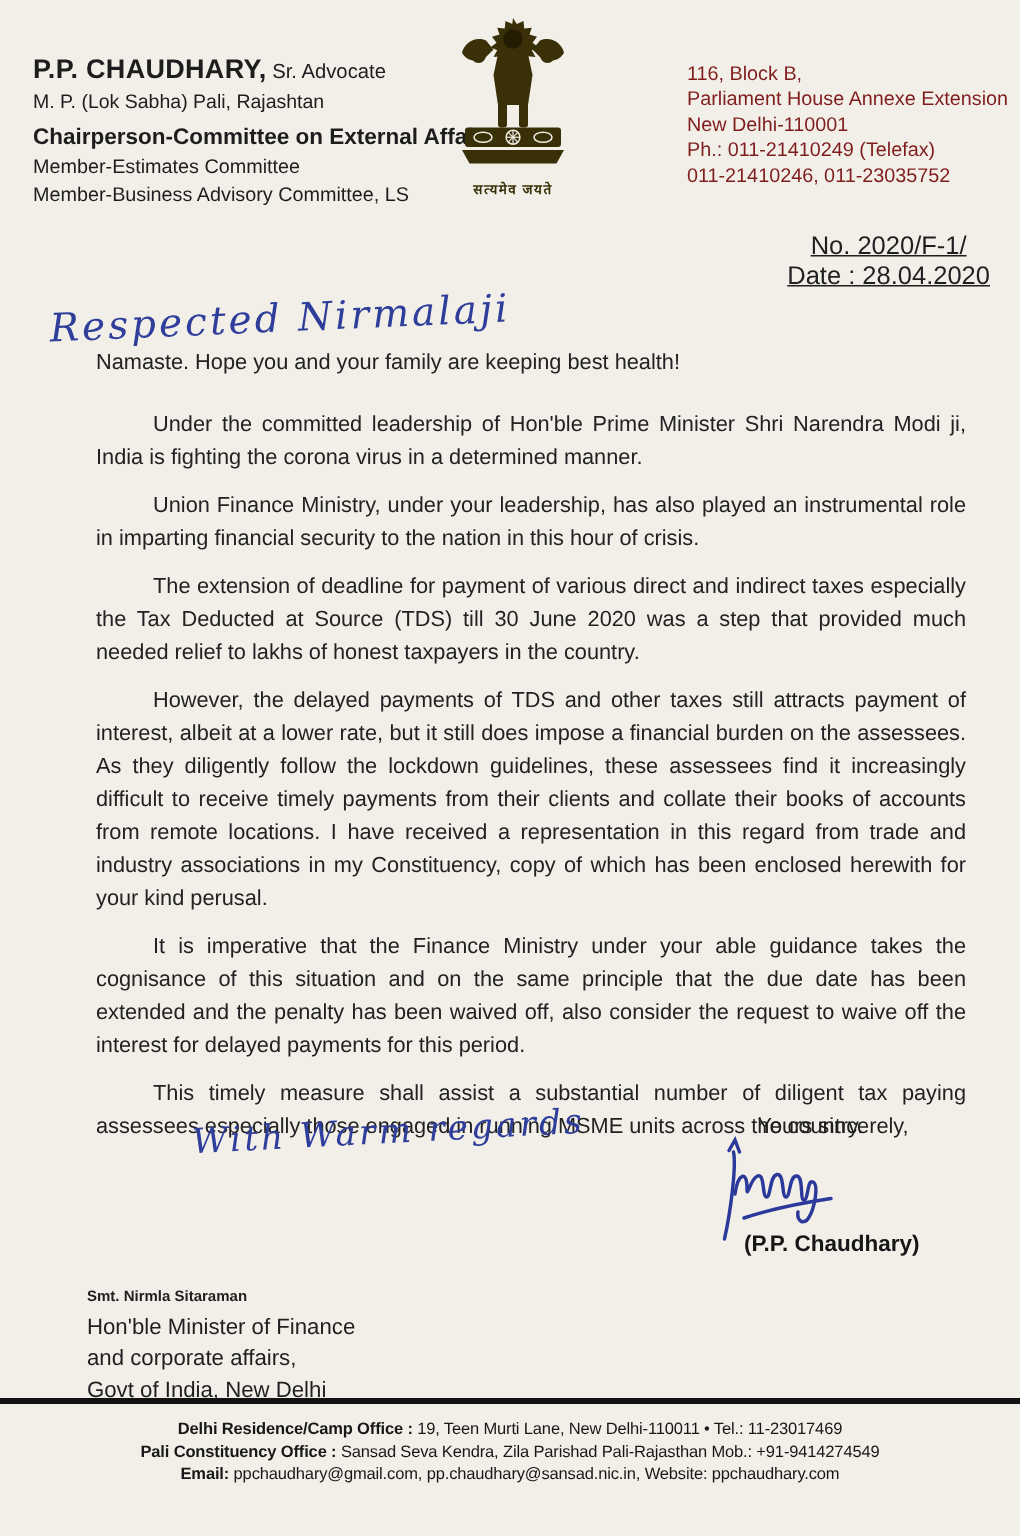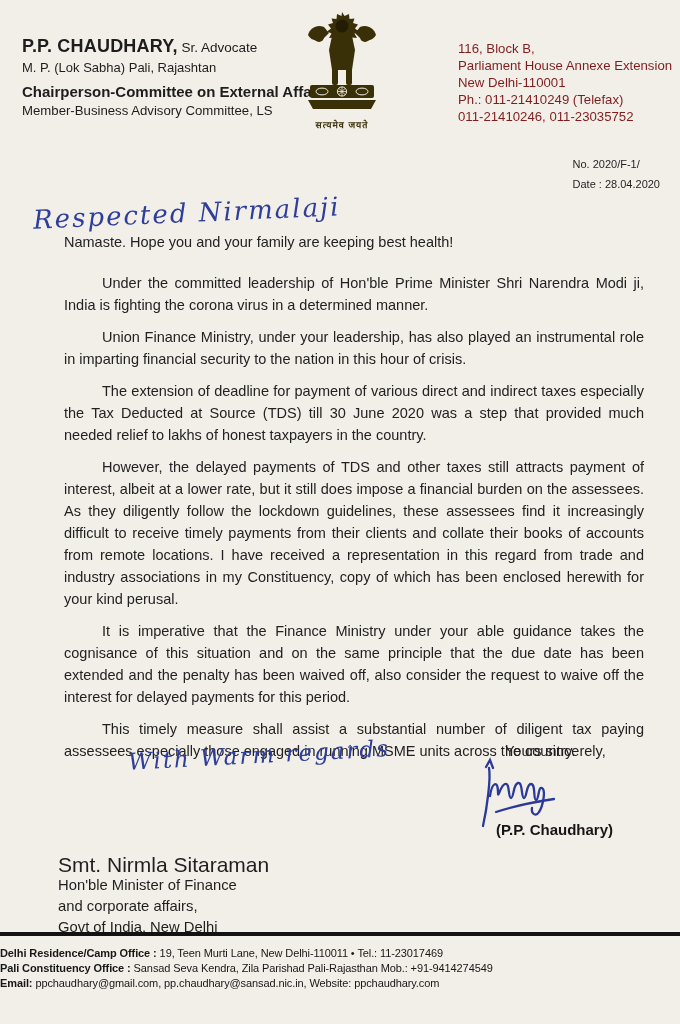--- a/index.html
+++ b/index.html
@@ -12,54 +12,55 @@
   .header-left{position:absolute;left:22px;top:36px;color:#1d1d1d;}
   .hl-name{font-size:18px;font-weight:bold;letter-spacing:.2px;}
   .hl-suffix{font-size:13.5px;font-weight:normal;}
   .hl-line2{font-size:13px;margin-top:3px;}
   .hl-role1{font-size:15px;font-weight:bold;margin-top:8px;}
   .hl-role{font-size:13.2px;line-height:17px;margin-top:2px;}
   .emblem-wrap{position:absolute;left:292px;top:10px;width:100px;text-align:center;}
   .emblem-motto{font-size:9px;font-weight:bold;color:#3a3008;margin-top:2px;letter-spacing:1px;}
   .header-right{position:absolute;left:458px;top:40px;font-size:13.2px;line-height:17px;color:#7f1d1d;}
   
-  .ref-block{position:absolute;right:20px;top:154px;text-align:left;font-size:11px;line-height:20px;color:#1f1f1f;}
+  .ref-block{position:absolute;right:20px;top:154px;text-align:center;font-size:17px;line-height:20px;color:#1f1f1f;text-decoration:underline;}
   
   .handwritten{
     font-family:"DejaVu Serif",serif;font-style:italic;color:#2e3e9a;
     white-space:nowrap;
   }
   .hw-salutation{position:absolute;left:33px;top:198px;font-size:26px;transform:rotate(-2.5deg);letter-spacing:2px;}
   .hw-regards{position:absolute;left:128px;top:742px;font-size:23px;transform:rotate(-3deg);letter-spacing:2px;}
   
   .letter-body{position:absolute;left:64px;right:36px;top:231px;font-size:14.5px;line-height:22px;color:#222;}
   .greeting{margin:0 0 19px;}
   .letter-body p.para{margin:0 0 10px;text-align:justify;text-indent:38px;}
   
   .valediction{position:absolute;left:505px;top:743px;font-size:14.5px;color:#1f1f1f;}
   .signature{position:absolute;left:476px;top:756px;}
   .signatory{position:absolute;left:496px;top:821px;font-size:15px;font-weight:bold;color:#161616;}
   
   .addressee{position:absolute;left:58px;top:854px;font-size:14.8px;line-height:21px;color:#1f1f1f;}
-  .addressee .a0{font-weight:normal;font-size:21px;}
+  .addressee .a0{font-weight:bold;font-size:10px;}
   
   .footer-rule{position:absolute;left:0;top:932px;width:680px;height:4px;background:#121212;}
-  .footer{position:absolute;left:0;top:946px;width:680px;
+  .footer{position:absolute;left:0;top:946px;width:680px;text-align:center;
     font-size:11px;line-height:15px;color:#171717;letter-spacing:-0.1px;}
   .footer b{font-weight:bold;}
 </style>
 </head>
 <body>
 
 <div class="page">
 
   <div class="header-left">
     <div><span class="hl-name">P.P. CHAUDHARY,</span><span class="hl-suffix"> Sr. Advocate</span></div>
     <div class="hl-line2">M. P. (Lok Sabha) Pali, Rajashtan</div>
     <div class="hl-role1">Chairperson-Committee on External Affairs</div>
+    <div class="hl-role">Member-Estimates Committee</div>
     <div class="hl-role">Member-Business Advisory Committee, LS</div>
   </div>
 
   <div class="emblem-wrap">
     <svg width="96" height="102" viewBox="0 0 96 102">
       <g fill="#3a3008">
         <path d="M48 2l2.5 4 4.5-2 .5 5 5-.5-1.5 4.5 5 1.5-3 4 4 3-4.5 2 2.5 4.5-5-.5.5 5-4.5-1.5-1.5 5-3.5-3.5-3.5 3.5-1.5-5-4.5 1.5.5-5-5 .5 2.5-4.5-4.5-2 4-3-3-4 5-1.5-1.5-4.5 5 .5.5-5 4.5 2z"></path>
         <circle cx="48" cy="16" r="6.5" fill="#241d03"></circle>
         <path d="M30 17c-7-3-14 1-16 8 3 6 10 7 16 3l5-5z"></path>
         <path d="M66 17c7-3 14 1 16 8-3 6-10 7-16 3l-5-5z"></path>

